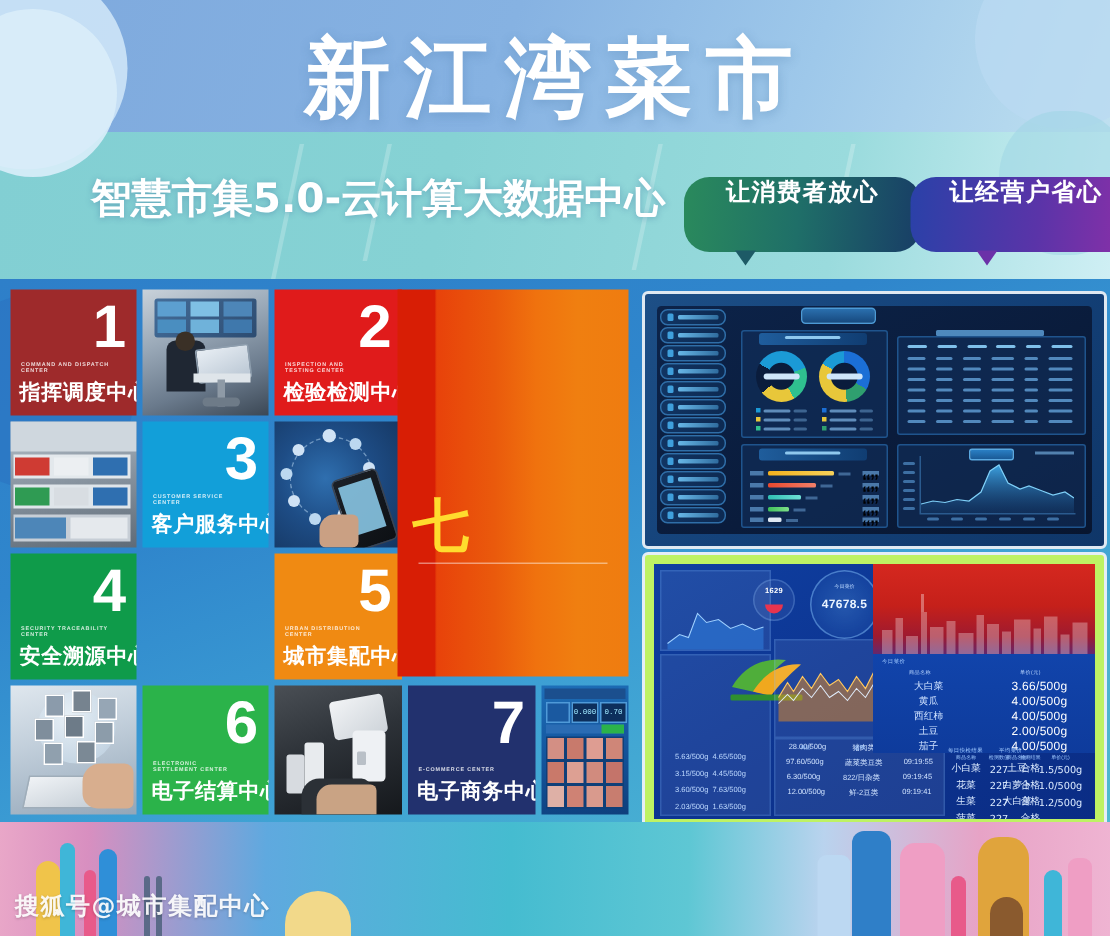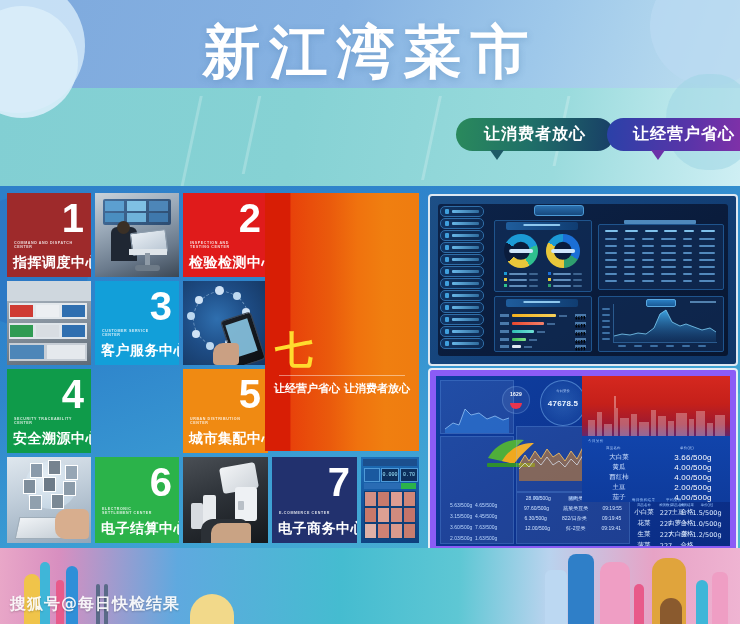--- a/index.html
+++ b/index.html
@@ -29,22 +29,22 @@
   .ray{position:absolute;top:96px;width:3px;height:92px;background:rgba(255,255,255,.22);
     transform:skewX(-12deg);}
   .main-title{position:absolute;left:0;top:16px;width:740px;text-align:center;
     font-size:58px;line-height:72px;font-weight:700;color:#ffffff;letter-spacing:9px;
     font-family:"DejaVu Sans","Liberation Sans",sans-serif;
     text-shadow:0 2px 7px rgba(60,110,160,.30);}
   .sub-title{position:absolute;left:52px;top:114px;width:400px;text-align:center;
     font-size:27px;line-height:38px;font-weight:700;color:#ffffff;letter-spacing:0px;
     font-family:"DejaVu Sans","Liberation Sans",sans-serif;
     text-shadow:0 1px 4px rgba(40,90,140,.35);}
-  .badge{position:absolute;top:118px;height:33px;border-radius:17px;color:#fff;
-    font-size:16px;font-weight:700;letter-spacing:1px;display:flex;align-items:center;
+  .badge{position:absolute;top:118px;height:50px;border-radius:17px;color:#fff;
+    font-size:16px;font-weight:700;letter-spacing:1px;display:flex;align-items:flex-start;
     justify-content:center;padding:0 14px;
     font-family:"DejaVu Sans","Liberation Sans",sans-serif;}
   .badge:after{content:"";position:absolute;bottom:-9px;left:34px;width:0;height:0;
     border-left:7px solid transparent;border-right:7px solid transparent;}
   .badge-1{left:456px;width:130px;background:linear-gradient(95deg,#2a8a5c 0%,#1f6f68 48%,#183d66 100%);}
   .badge-1:after{border-top:10px solid #1d5a66;}
   .badge-2{left:607px;width:126px;background:linear-gradient(95deg,#2a41a8 0%,#5a34a8 55%,#8f2fa8 100%);}
   .badge-2:after{border-top:10px solid #6b31a8;left:44px;}
 
   
@@ -120,21 +120,21 @@
   .barrow s{display:block;width:8px;height:2.2px;background:#3f6795;}
   .barrow q{display:block;width:11px;height:2.6px;background:#4a79aa;margin-left:auto;}
   .trow{position:absolute;height:5.6px;display:flex;align-items:center;gap:0;}
   .trow u{display:block;height:2.4px;background:#5289bd;text-decoration:none;border-radius:1px;}
   .thead u{background:#7fc0ea;}
   .spark{position:absolute;overflow:hidden;}
   .ax{position:absolute;background:#2a5a8e;}
   .axl{position:absolute;height:2px;border-radius:1px;background:#3d6fa3;}
 
   .dash2{left:428px;top:368px;width:306px;height:182px;
-    background:#8b5cf6;border:2px solid #e6eef6;}
+    background:#bef264;border:2px solid #e6eef6;}
   .d2-inner{position:absolute;left:6px;top:6px;width:294px;height:170px;overflow:hidden;
     background:linear-gradient(150deg,#0f3fa0 0%,#0d3694 40%,#0a2c84 100%);}
   .d2-panel{position:absolute;background:rgba(255,255,255,.08);border:.5px solid rgba(120,180,255,.22);}
   .sky{position:absolute;right:0;top:0;width:148px;height:62px;overflow:hidden;
     background:linear-gradient(180deg,#d5281f 0%,#c5201a 45%,#9e1a30 78%,#5a2a78 100%);}
   .sky-b{position:absolute;bottom:0;background:rgba(255,255,255,.30);}
   .pricep{position:absolute;right:0;top:60px;width:148px;height:66px;
     background:linear-gradient(180deg,#1144ab 0%,#0e3b9c 100%);}
   .pricep .ph{position:absolute;left:6px;top:3px;font-size:3.6px;color:#9ec8ff;letter-spacing:.3px;}
   .pricep .ch{position:absolute;top:10px;font-size:3.4px;color:#b9d6ff;letter-spacing:.3px;}
@@ -172,20 +172,21 @@
     <div class="blob-a"></div>
     <div class="blob-b"></div>
     <div class="blob-c"></div>
     <div class="blob-d"></div>
     <div class="ray" style="left:190px"></div>
     <div class="ray" style="left:250px;height:78px"></div>
     <div class="ray" style="left:430px;height:84px"></div>
     <div class="ray" style="left:560px;height:70px"></div>
 
     <div class="main-title">新江湾菜市</div>
+    <div class="sub-title">智慧市集5.0-云计算大数据中心</div>
 
     <div class="badge badge-1">
       <span>让消费者放心</span>
     </div>
     <div class="badge badge-2">
       <span>让经营户省心</span>
     </div>
   </div>
 
   <div class="body-bg">
@@ -332,21 +333,20 @@
       <div style="position:absolute;left:43px;top:51px;width:11px;height:14px;background:#c4746a;"></div>
       <div style="position:absolute;left:4px;top:67px;width:11px;height:14px;background:#deb0a6;"></div>
       <div style="position:absolute;left:17px;top:67px;width:11px;height:14px;background:#cf8274;"></div>
       <div style="position:absolute;left:30px;top:67px;width:11px;height:14px;background:#d99a8d;"></div>
       <div style="position:absolute;left:43px;top:67px;width:11px;height:14px;background:#c87d6f;"></div>
     </div>
 
     <div class="banner" style="left:258px;top:0;width:154px;height:258px;">
       <div class="ban-big" style="top:138px">七</div>
       <div class="ban-rule" style="top:182px"></div>
-      <div class="ban-sub" style="top:188px">让经营户省心 让消费者放心</div>
     </div>
   </div>
 
   <div class="dash dash1">
     <div class="d1-screen">
       <div class="d1-tab"></div>
       <div class="d1-side">
         <div class="d1-pill" style="top:0">
             <i></i>
             <b></b>
@@ -758,14 +758,14 @@
     <div class="ill-sh" style="left:545px;width:22px;height:54px;background:#bcd8f2;border-radius:6px 6px 0 0"></div>
     <div class="ill-sh" style="left:568px;width:26px;height:70px;background:#2f7fc8;border-radius:8px 8px 0 0"></div>
     <div class="ill-sh" style="left:600px;width:30px;height:62px;background:#ef9ec4;border-radius:10px 10px 0 0"></div>
     <div class="ill-sh" style="left:634px;width:10px;height:40px;background:#e85a8a"></div>
     <div class="ill-sh" style="left:652px;width:34px;height:66px;background:#e0a43c;border-radius:14px 14px 0 0"></div>
     <div class="ill-sh" style="left:660px;width:22px;height:26px;background:#8a5a2e;border-radius:11px 11px 0 0"></div>
     <div class="ill-sh" style="left:696px;width:12px;height:44px;background:#3fb6d8"></div>
     <div class="ill-sh" style="left:712px;width:16px;height:52px;background:#ef9ec4;border-radius:6px 6px 0 0"></div>
   </div>
 
-  <div class="watermark">搜狐号@每日快检结果</div>
+  <div class="watermark">搜狐号@城市集配中心</div>
 </div>
 
 </body></html>

